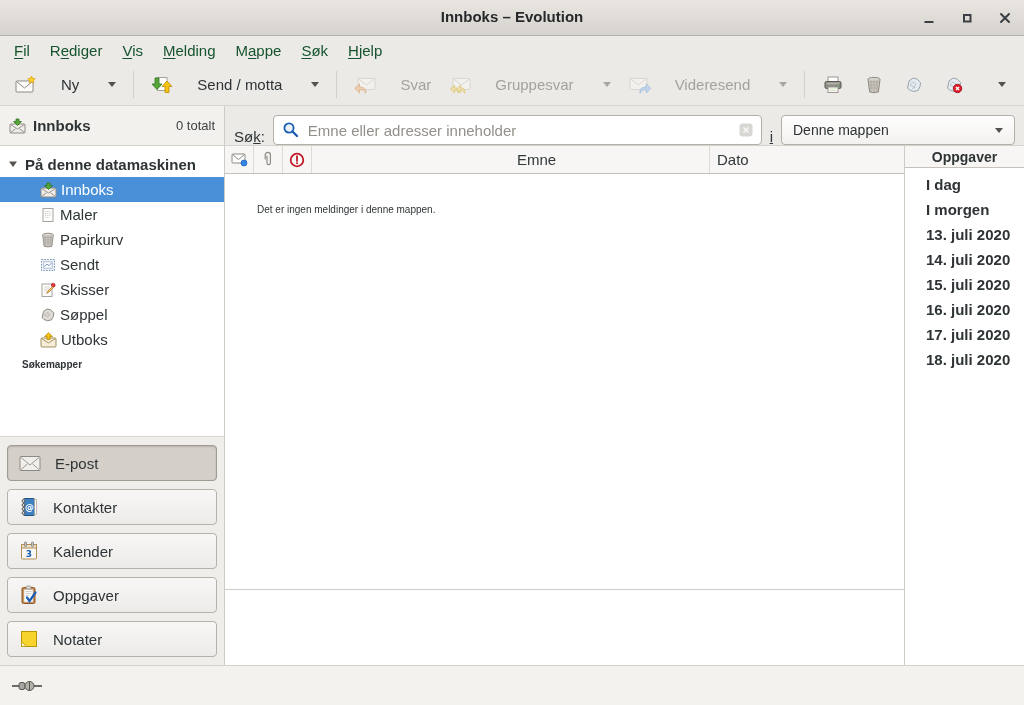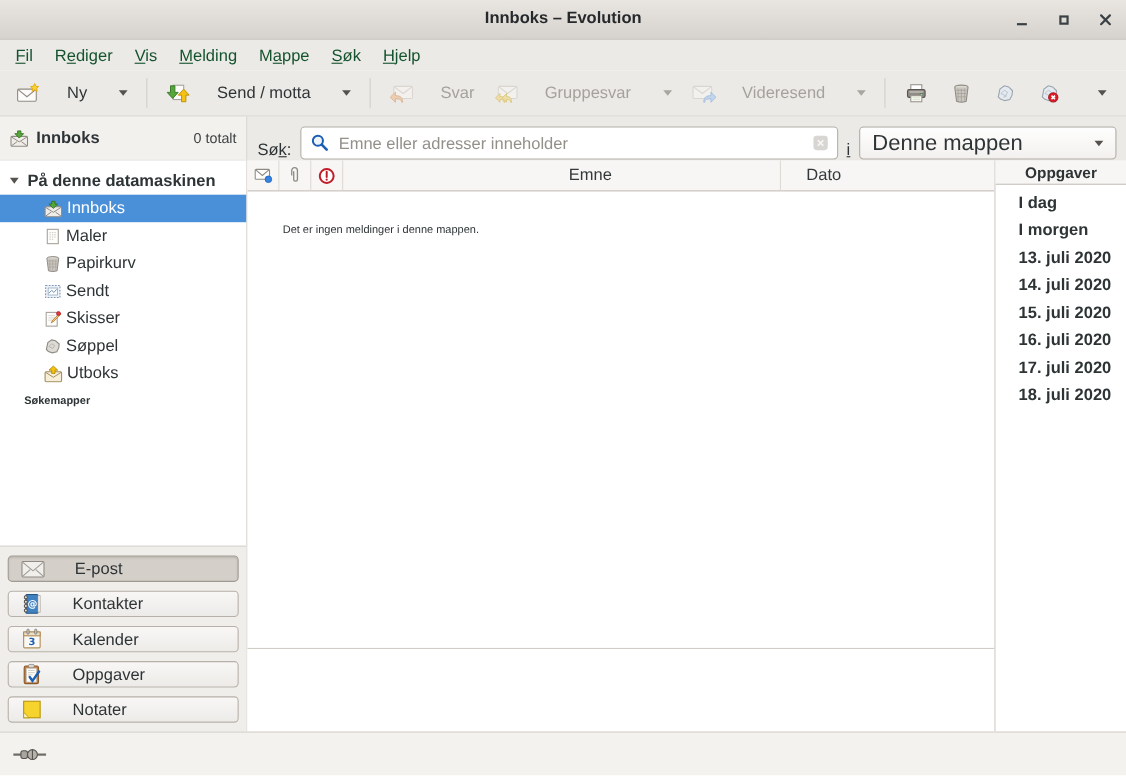--- a/index.html
+++ b/index.html
@@ -33,44 +33,44 @@
   
   .band { height:40px; flex:none; display:flex; border-bottom:1px solid #d5d1cb; }
   .pane-head { width:225px; flex:none; background:#f3f1ee; border-right:1px solid #cfcbc5; display:flex; align-items:center; padding:0 9px; gap:7px; }
   .pane-title { font-weight:bold; font-size:15px; }
   .pane-count { margin-left:auto; font-size:13px; color:#3f4345; }
   .search-area { flex:1; background:#eceae7; display:flex; align-items:flex-end; padding:0 9px; gap:8px; }
   .search-label, .in-label { font-size:15px; white-space:nowrap; }
   .search-entry { flex:1; height:30px; background:#fff; border:1px solid #b4afa8; border-radius:4px; display:flex; align-items:center; padding:0 7px 0 8px; gap:8px; }
   .search-input { flex:1; border:none; outline:none; background:transparent; font-family:"Liberation Sans",sans-serif; font-size:15px; color:#2e3436; min-width:0; }
   .search-input::placeholder { color:#938f89; opacity:1; }
-  .scope-combo { width:234px; flex:none; height:30px; background:linear-gradient(#fefefe,#f3f1ee); border:1px solid #b4afa8; border-radius:4px; display:flex; align-items:center; padding:0 11px; font-size:20px; }
+  .scope-combo { width:234px; flex:none; height:30px; background:linear-gradient(#fefefe,#f3f1ee); border:1px solid #b4afa8; border-radius:4px; display:flex; align-items:center; padding:0 11px; font-size:14px; }
   .scope-combo .caret { margin-left:auto; }
 
   
   .main { flex:1; min-height:0; display:flex; }
 
   .sidebar { width:225px; flex:none; border-right:1px solid #cfcbc5; display:flex; flex-direction:column; background:#fff; }
   .tree { flex:1; padding-top:5px; overflow:hidden; }
   .tree-root { display:flex; align-items:center; gap:7px; height:26px; padding-left:8px; font-weight:bold; font-size:15px; }
   .folder-row { display:flex; align-items:center; gap:4px; height:25px; padding-left:40px; font-size:15px; }
   .folder-row.selected { background:#4a90d9; color:#fff; }
   .search-folders { font-weight:bold; height:25px; display:flex; align-items:center; padding-left:22px; font-size:10px; }
 
   .switcher { flex:none; background:#f0eeeb; border-top:1px solid #d8d4cf; padding:8px 7px; display:flex; flex-direction:column; gap:8px; }
-  .switcher-btn { height:24px; flex:none; border:1px solid #b7b1a9; border-radius:4px; background:linear-gradient(#f8f7f6,#edebe8); display:flex; align-items:center; gap:27px; padding:0 11px; font-size:15px; color:#2e3436; }
+  .switcher-btn { height:36px; flex:none; border:1px solid #b7b1a9; border-radius:4px; background:linear-gradient(#f8f7f6,#edebe8); display:flex; align-items:center; gap:14px; padding:0 11px; font-size:15px; color:#2e3436; }
   .switcher-btn.active { background:#d4cfc9; border-color:#a09a91; box-shadow:inset 0 1px 2px rgba(0,0,0,.14); }
 
   .message-pane { flex:1; min-width:0; display:flex; flex-direction:column; background:#fff; }
   .ml-header { height:28px; flex:none; display:flex; background:#f7f6f4; border-bottom:1px solid #c6c1bb; }
   .ml-col { display:flex; align-items:center; padding:0 7px; border-right:1px solid #dedad5; font-size:15px; color:#33383b; overflow:hidden; }
   .ml-col.icon-col { width:29px; flex:none; justify-content:center; padding:0; }
   .col-0 { width:198px; flex:none;margin-top:44px; }
   .col-1 { width:200px; flex:none; }
-  .col-2 { flex:1; border-right:none;margin-left:16px; }
+  .col-2 { flex:1; border-right:none; }
   .ml-list { height:416px; flex:none; border-bottom:1px solid #d0ccc6; padding:30px 0 0 32px; }
   .empty-text { font-size:10px; }
   .ml-preview { flex:1; background:#fff; }
 
   .tasks-pane { width:120px; flex:none; display:flex; flex-direction:column; background:#fff; }
   .tasks-header { height:22px; flex:none; background:#f7f6f4; border-bottom:1px solid #c6c1bb; display:flex; align-items:center; justify-content:center; font-weight:bold; font-size:14px; }
   .task-list { padding-top:4px; }
   .task-date { height:25px; display:flex; align-items:center; padding-left:21px; font-weight:bold; font-size:15px; white-space:nowrap; }
 
   

